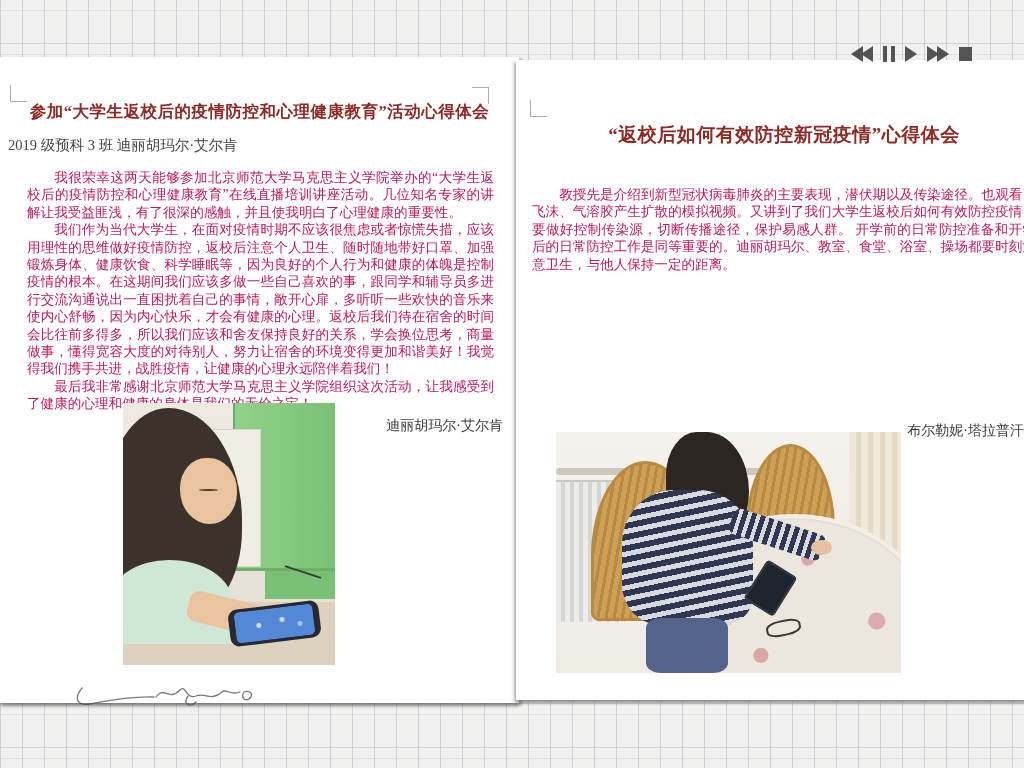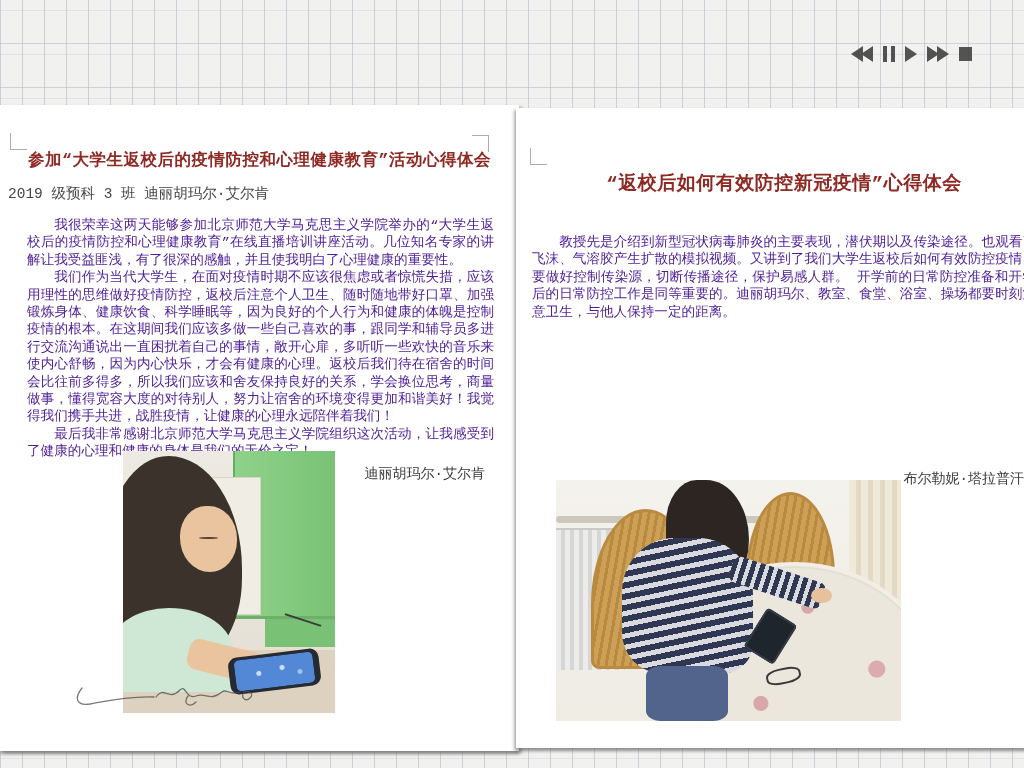--- a/index.html
+++ b/index.html
@@ -18,44 +18,44 @@
   .tri-l{width:0;height:0;border-top:8px solid transparent;border-bottom:8px solid transparent;border-right:12px solid #3d3d3d}
   .tri-r{width:0;height:0;border-top:8px solid transparent;border-bottom:8px solid transparent;border-left:12px solid #3d3d3d}
   .tri-l + .tri-l{margin-left:-2px}
   .tri-r + .tri-r{margin-left:-2px}
   .bar{width:4px;height:16px;background:#3d3d3d}
   .bar + .bar{margin-left:4px}
   .sq{width:13px;height:14px;background:#3d3d3d}
 
   
   .page{position:absolute;background:#fff;z-index:2;
-    font-family:Liberation Mono, monospace;color:#2e2e2e;margin-top:48px;}
+    font-family:Liberation Serif, serif;color:#2e2e2e;}
   .page-left{left:0;top:57px;width:519px;height:646px;
     box-shadow:3px 2px 3px rgba(110,110,110,.55), 0 3px 3px rgba(90,90,90,.55);}
   .page-right{left:516px;top:60px;width:536px;height:640px;
     box-shadow:-2px 2px 3px rgba(120,120,120,.45), 0 3px 3px rgba(90,90,90,.5);}
 
   .mark{position:absolute;width:16px;height:16px;pointer-events:none}
   .mark.tl{border-left:1px solid #adadad;border-bottom:1px solid #adadad}
   .mark.tr{border-right:1px solid #adadad;border-top:1px solid #adadad}
 
   .doc-title{position:absolute;left:8px;right:8px;text-align:center;font-weight:bold;color:#8e2a24;letter-spacing:.5px}
   .page-left  .doc-title{top:44px;font-size:16.5px}
   .page-right .doc-title{top:62px;font-size:19px}
   .doc-subtitle{position:absolute;left:8px;right:8px;text-align:left;color:#454545;font-size:14.5px}
   .page-left  .doc-subtitle{top:79px}
   .page-right .doc-subtitle{top:100px}
 
-  .doc-body{position:absolute;font-size:13.6px;line-height:17.4px;text-align:justify;color:#4c1d95}
+  .doc-body{position:absolute;font-size:13.6px;line-height:17.4px;text-align:justify;color:#be185d}
   .page-left  .doc-body{left:27px;right:25px;top:112px}
   .page-right .doc-body{left:16px;right:16px;top:126px}
   .doc-body p{margin:0;text-indent:2em}
 
   .signature{position:absolute;font-size:14px;color:#3b3b3b}
-  .page-left  .signature{top:360px;right:34px}
+  .page-left  .signature{top:360px;right:16px}
   .page-right .signature{top:362px;right:28px}
 
   
   .photo{position:absolute;overflow:hidden}
   .photo *{position:absolute}
 
   .photoL{left:123px;top:346px;width:212px;height:262px;background:linear-gradient(#edeae3,#e3ded3)}
   .pl-cab1{right:0;top:0;width:47%;height:64%;background:linear-gradient(90deg,#8fd28a,#79c274);border-left:2px solid #68ab63;box-shadow:inset 0 -3px 0 #6db168}
   .pl-cab2{right:0;top:64%;width:33%;height:17%;background:#79c275}
   .pl-door{left:40%;top:10%;width:24%;height:52%;background:#f0ede5;border:1px solid #d9d4c6}

